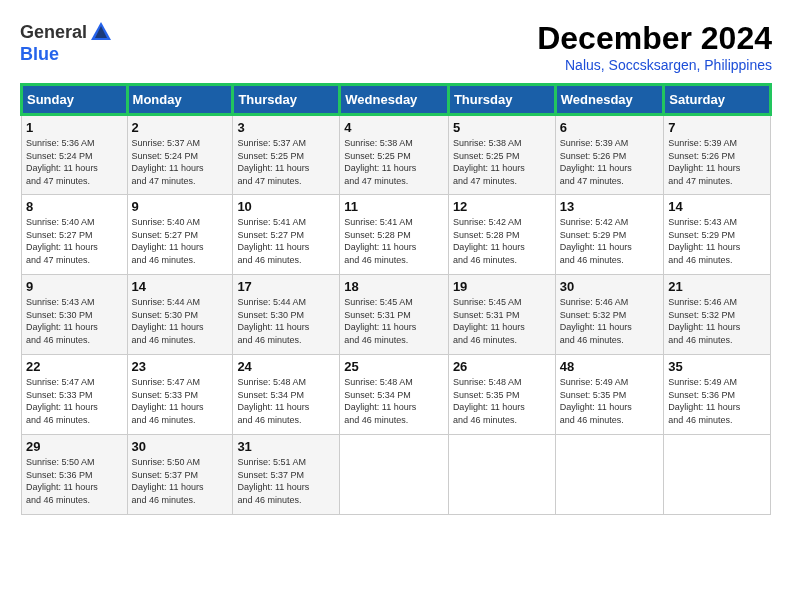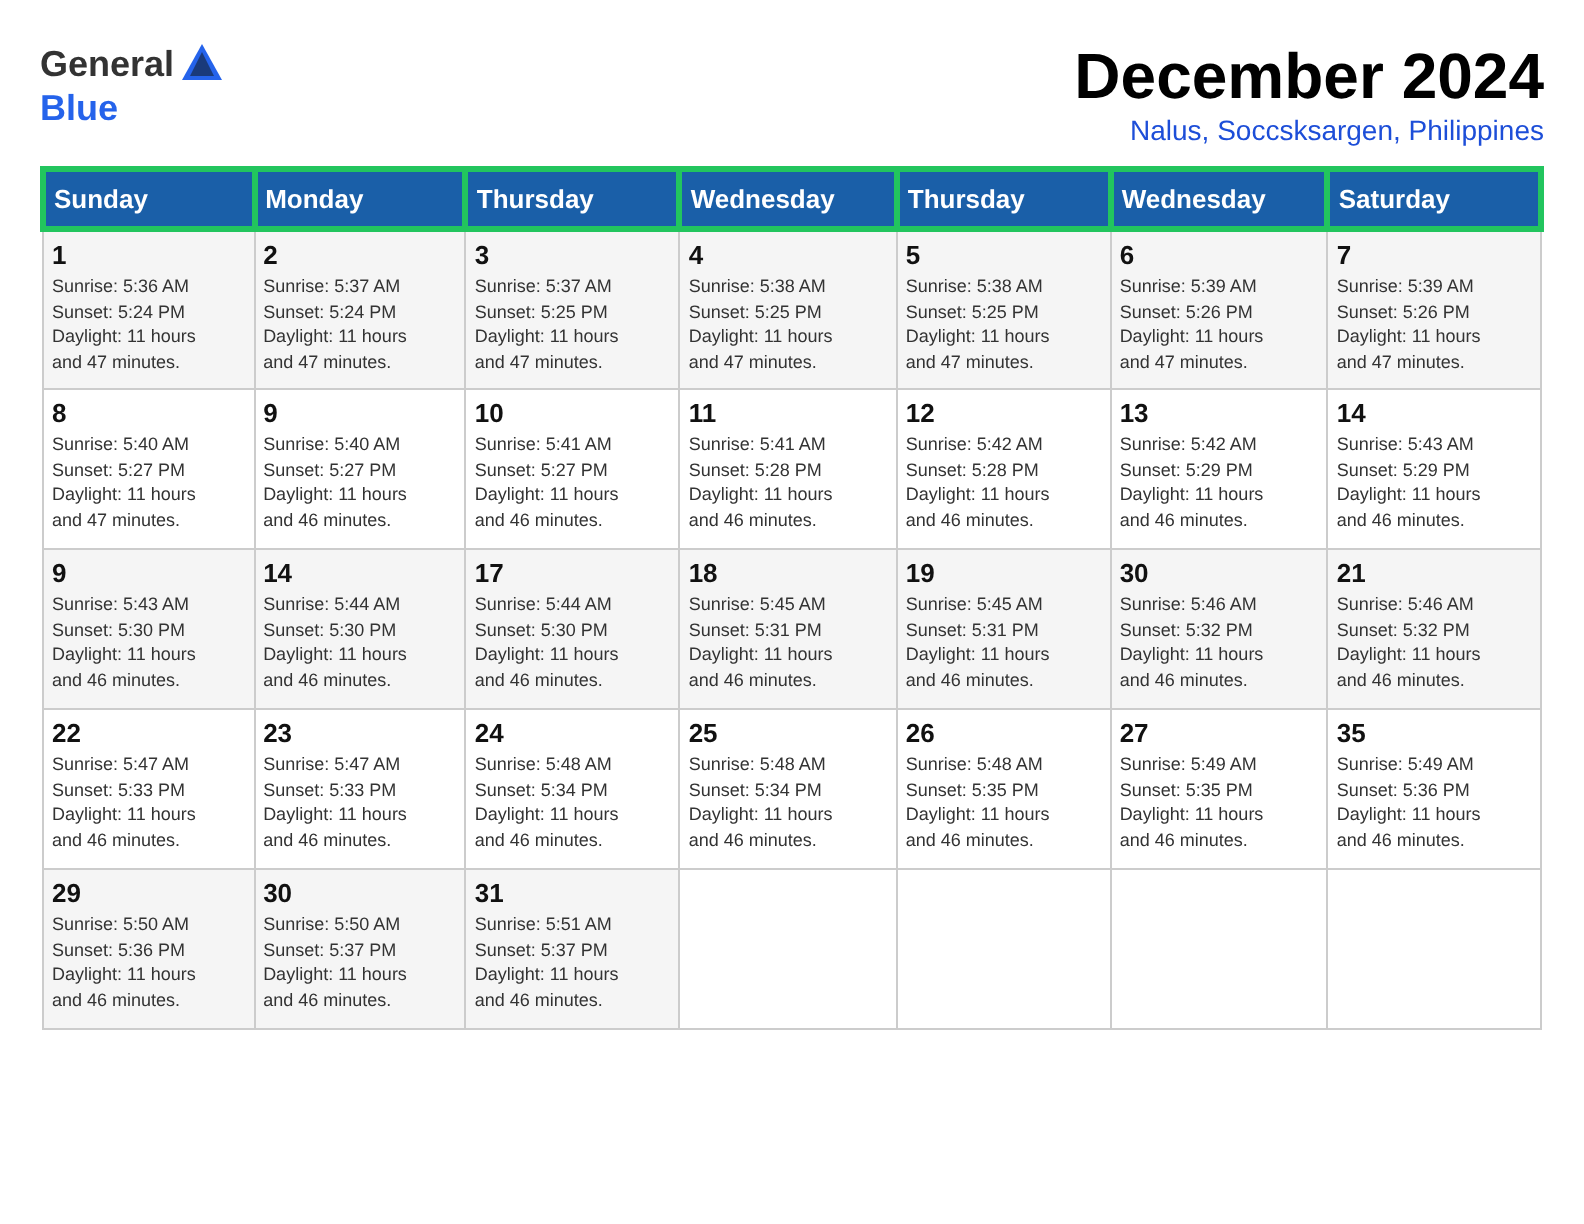--- a/index.html
+++ b/index.html
@@ -163,21 +163,21 @@
           <td><span class="day-num">19</span><span class="day-info">Sunrise: 5:45 AM<br>Sunset: 5:31 PM<br>Daylight: 11 hours<br>and 46 minutes.</span></td>
           <td><span class="day-num">30</span><span class="day-info">Sunrise: 5:46 AM<br>Sunset: 5:32 PM<br>Daylight: 11 hours<br>and 46 minutes.</span></td>
           <td><span class="day-num">21</span><span class="day-info">Sunrise: 5:46 AM<br>Sunset: 5:32 PM<br>Daylight: 11 hours<br>and 46 minutes.</span></td>
         </tr>
         <tr>
           <td><span class="day-num">22</span><span class="day-info">Sunrise: 5:47 AM<br>Sunset: 5:33 PM<br>Daylight: 11 hours<br>and 46 minutes.</span></td>
           <td><span class="day-num">23</span><span class="day-info">Sunrise: 5:47 AM<br>Sunset: 5:33 PM<br>Daylight: 11 hours<br>and 46 minutes.</span></td>
           <td><span class="day-num">24</span><span class="day-info">Sunrise: 5:48 AM<br>Sunset: 5:34 PM<br>Daylight: 11 hours<br>and 46 minutes.</span></td>
           <td><span class="day-num">25</span><span class="day-info">Sunrise: 5:48 AM<br>Sunset: 5:34 PM<br>Daylight: 11 hours<br>and 46 minutes.</span></td>
           <td><span class="day-num">26</span><span class="day-info">Sunrise: 5:48 AM<br>Sunset: 5:35 PM<br>Daylight: 11 hours<br>and 46 minutes.</span></td>
-          <td><span class="day-num">27</span><span class="day-info">Sunrise: 5:49 AM<br>Sunset: 5:35 PM<br>Daylight: 11 hours<br>and 46 minutes.</span></td>
+          <td><span class="day-num">48</span><span class="day-info">Sunrise: 5:49 AM<br>Sunset: 5:35 PM<br>Daylight: 11 hours<br>and 46 minutes.</span></td>
           <td><span class="day-num">35</span><span class="day-info">Sunrise: 5:49 AM<br>Sunset: 5:36 PM<br>Daylight: 11 hours<br>and 46 minutes.</span></td>
         </tr>
         <tr>
           <td><span class="day-num">29</span><span class="day-info">Sunrise: 5:50 AM<br>Sunset: 5:36 PM<br>Daylight: 11 hours<br>and 46 minutes.</span></td>
           <td><span class="day-num">30</span><span class="day-info">Sunrise: 5:50 AM<br>Sunset: 5:37 PM<br>Daylight: 11 hours<br>and 46 minutes.</span></td>
           <td><span class="day-num">31</span><span class="day-info">Sunrise: 5:51 AM<br>Sunset: 5:37 PM<br>Daylight: 11 hours<br>and 46 minutes.</span></td>
           <td class="empty-cell"></td>
           <td class="empty-cell"></td>
           <td class="empty-cell"></td>
           <td class="empty-cell"></td>

